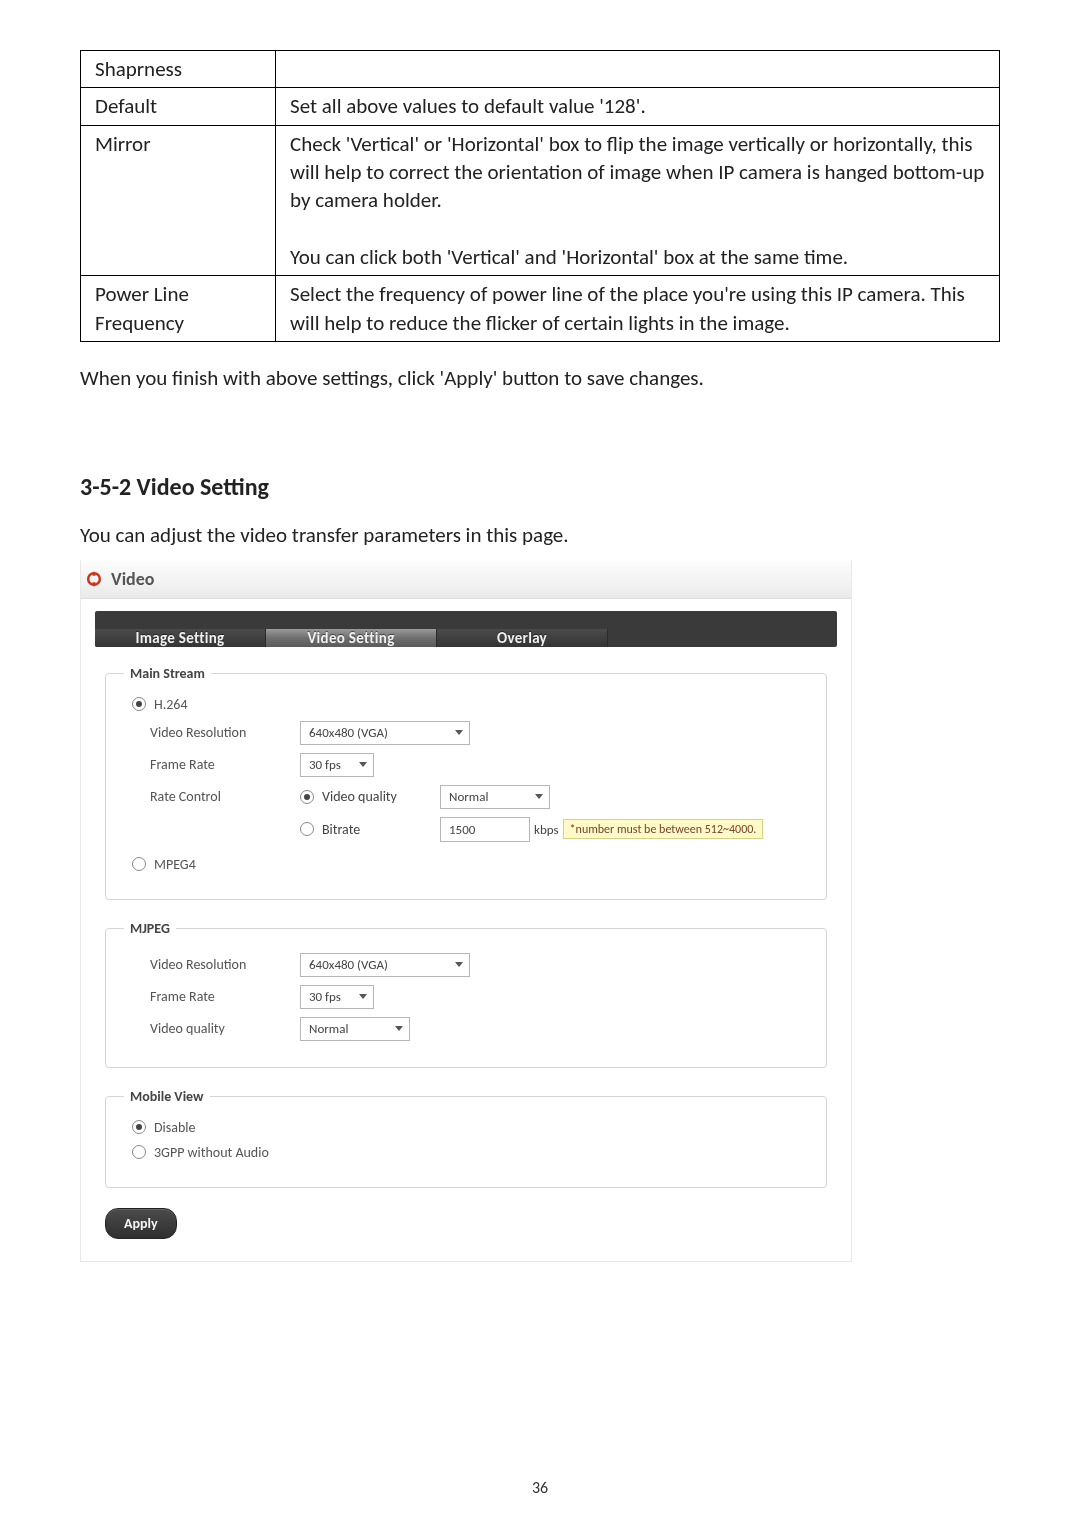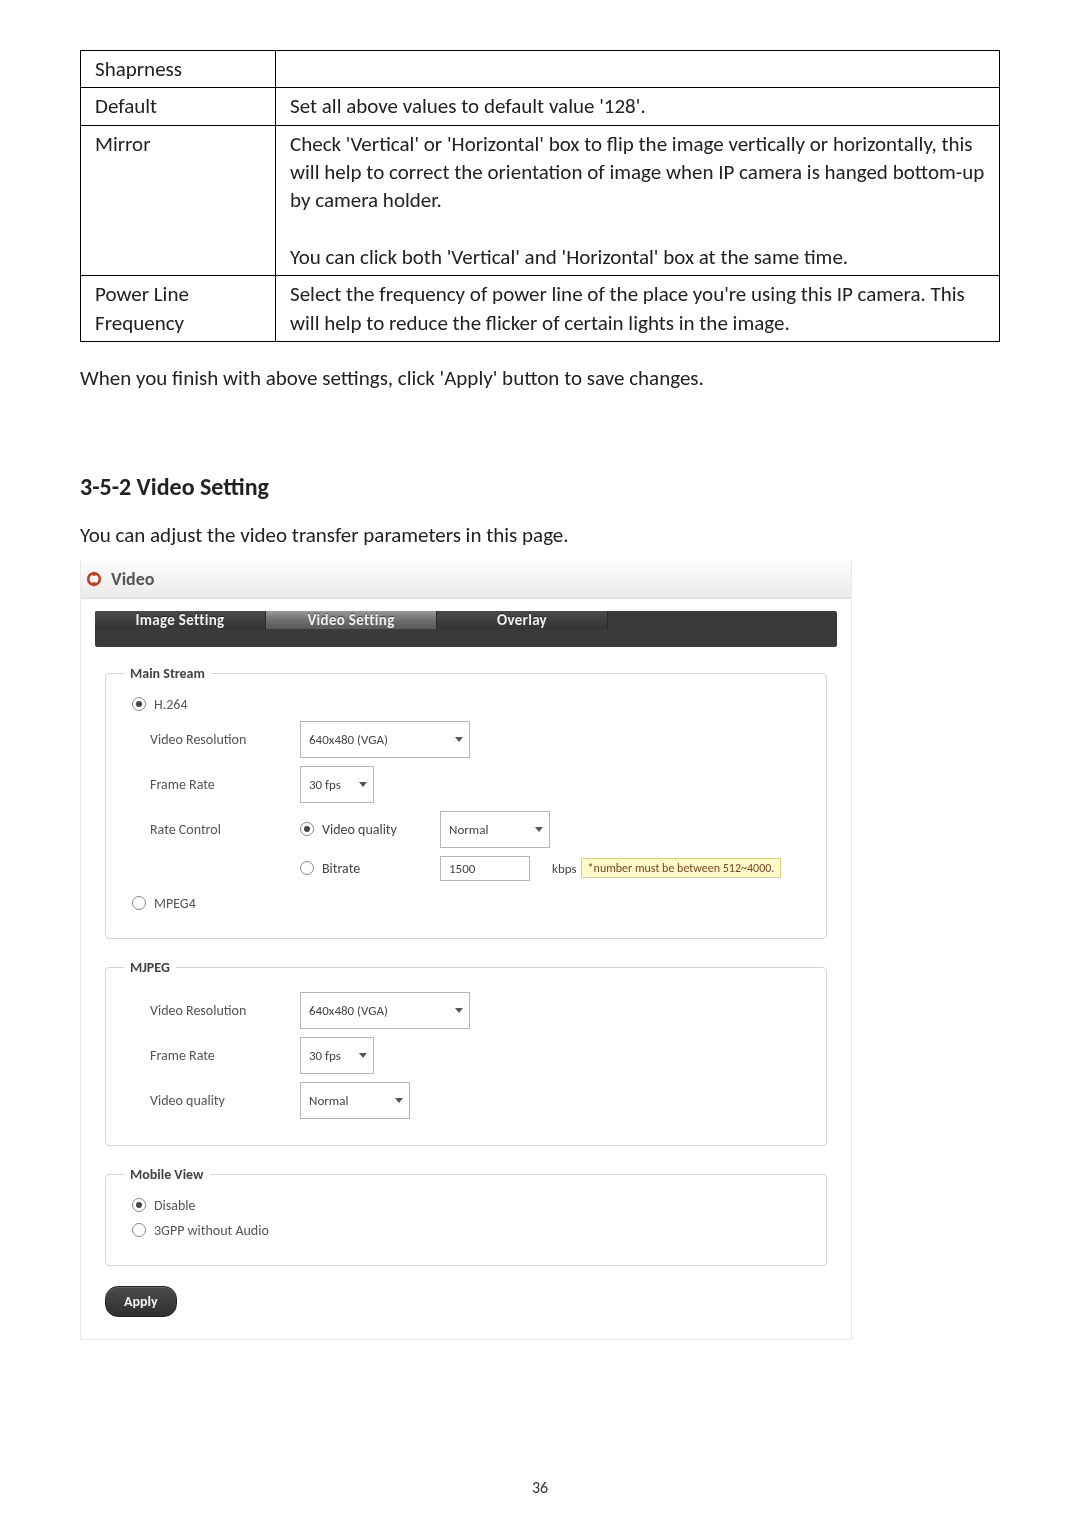--- a/index.html
+++ b/index.html
@@ -78,21 +78,21 @@
     color: #555;
   }
 
   .tab-bar {
     display: flex;
     background: #3a3a3a;
     height: 36px;
     margin: 12px 14px 18px 14px;
     border-radius: 2px;
     overflow: hidden;
-    align-items: flex-start;
+    align-items: flex-end;
   }
   .tab {
     flex: 0 0 170px;
     display: flex;
     align-items: center;
     justify-content: center;
     color: #f1f1f1;
     font-size: 15px;
     font-weight: bold;
     text-shadow: 0 -1px 0 rgba(0,0,0,0.5);
@@ -152,21 +152,21 @@
     width: 6px; height: 6px;
     background: #444;
     border-radius: 50%;
   }
   .select-box {
     display: inline-flex;
     align-items: center;
     justify-content: space-between;
     border: 1px solid #b6b6b6;
     background: #fff;
-    height: 37px;
+    height: 24px;
     padding: 0 6px 0 8px;
     font-size: 13px;
     color: #444;
     min-width: 74px;
     box-sizing: border-box;
   }
   .select-box .caret {
     margin-left: 8px;
     width: 0; height: 0;
     border-left: 4px solid transparent;
@@ -181,21 +181,21 @@
     height: 25px;
     padding: 0 8px;
     font-size: 13px;
     color: #444;
     min-width: 74px;
     box-sizing: border-box;
   }
   .hint {
     font-size: 13px;
     color: #444;
-    margin-left: 22px;
+    margin-left: 4px;
     display: inline-flex;
     align-items: center;
     gap: 4px;
   }
   .hint .hl {
     background: #fffac8;
     border: 1px solid #d8d087;
     padding: 2px 6px;
     color: #7a432a;
     font-size: 12px;

